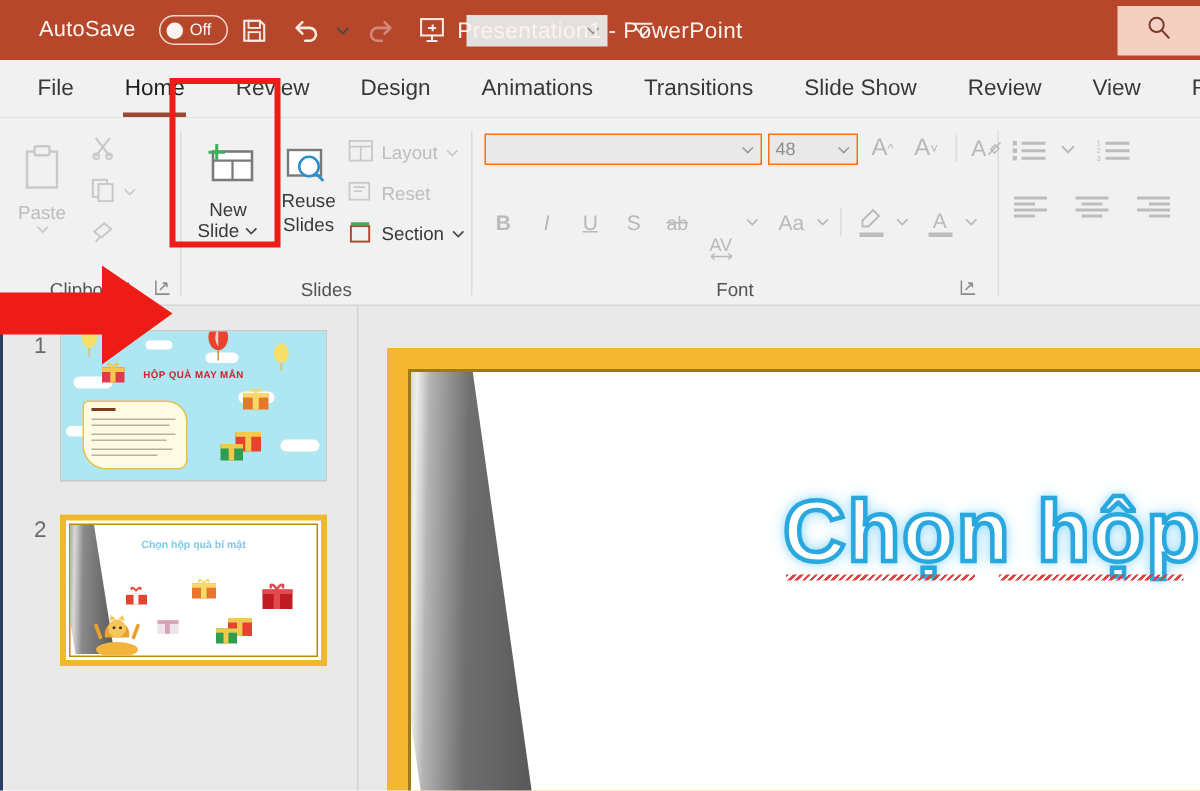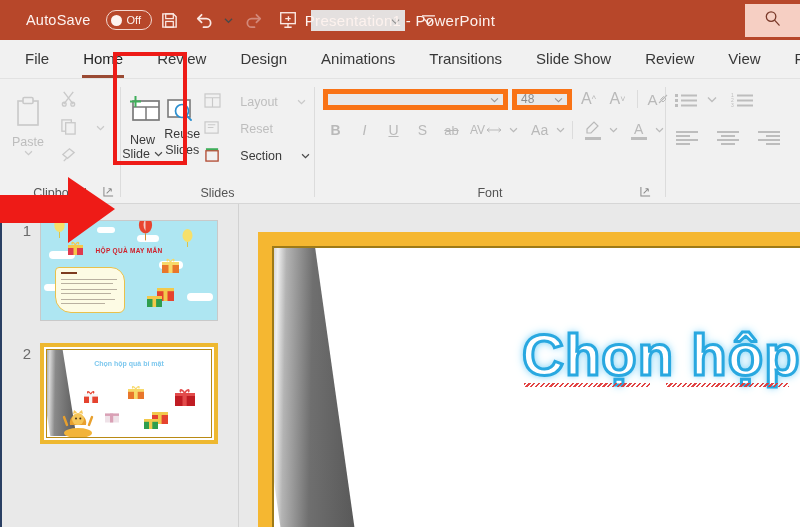--- a/index.html
+++ b/index.html
@@ -86,32 +86,32 @@
   .bigbtn .ic{height:42px;display:flex;align-items:center;justify-content:center;}
   .bigbtn .lb{
     font-size:12.5px;color:#3a3a3a;line-height:14px;text-align:center;margin-top:2px;
   }
   .bigbtn.dis .lb{color:#bdbdbd;}
   .chev{font-size:9px;line-height:9px;color:#4a4a4a;}
 
   
   .smallcol{display:flex;flex-direction:column;justify-content:flex-start;padding-top:7px;gap:3px;}
   .smallbtn{
-    display:flex;align-items:center;gap:19px;height:22px;padding:0 4px;
+    display:flex;align-items:center;gap:5px;height:22px;padding:0 4px;
     font-size:12.5px;color:#3b3b3b;white-space:nowrap;
   }
   .smallbtn.dis{color:#bebebe;}
 
   
   .fontgrp{padding:0 8px;box-sizing:border-box;}
   .frow{display:flex;align-items:center;gap:4px;}
   .frow.r1{padding-top:9px;}
   .frow.r2{padding-top:9px;}
   .combo{
-    background:#e9e9e9;border:5px solid #f97316;height:21px;box-sizing:border-box;
+    background:#e9e9e9;border:1px solid #f97316;height:21px;box-sizing:border-box;
     display:flex;align-items:center;justify-content:space-between;padding:0 4px;
     font-size:12px;color:#8d8d8d;
   }
   .combo.name{width:185px;}
   .combo.size{width:60px;}
   .fbtn{
     min-width:21px;height:22px;display:flex;align-items:center;justify-content:center;
     font-size:14px;color:#b9b9b9;padding:0 2px;
   }
   .vsep{width:1px;height:18px;background:#dcdcdc;margin:0 3px;}
@@ -478,21 +478,21 @@
             </div>
           <div class="fbtn" style="text-decoration:underline;">
               <span>U</span>
             </div>
           <div class="fbtn">
               <span>S</span>
             </div>
           <div class="fbtn" style="text-decoration:line-through;font-size:13px;">
               <span>ab</span>
             </div>
-          <div class="fbtn" style="flex-direction:row;line-height:9px;">
+          <div class="fbtn" style="flex-direction:column;line-height:9px;margin-top:36px;">
             <span style="font-size:12px;">AV</span>
             <svg width="18" height="6" viewBox="0 0 18 6">
                 <path d="M2 3h14M2 3l2.5-2M2 3l2.5 2M16 3l-2.5-2M16 3l-2.5 2" stroke="#b9b9b9" stroke-width="1" fill="none"></path>
               </svg>
           </div>
           <span class="chev" style="color:#b9b9b9;">
             <svg width="9" height="6" viewBox="0 0 10 7">
                 <path d="M1 1.5 5 5.5 9 1.5" fill="none" stroke="currentColor" stroke-width="1.4"></path>
               </svg>
           </span>

